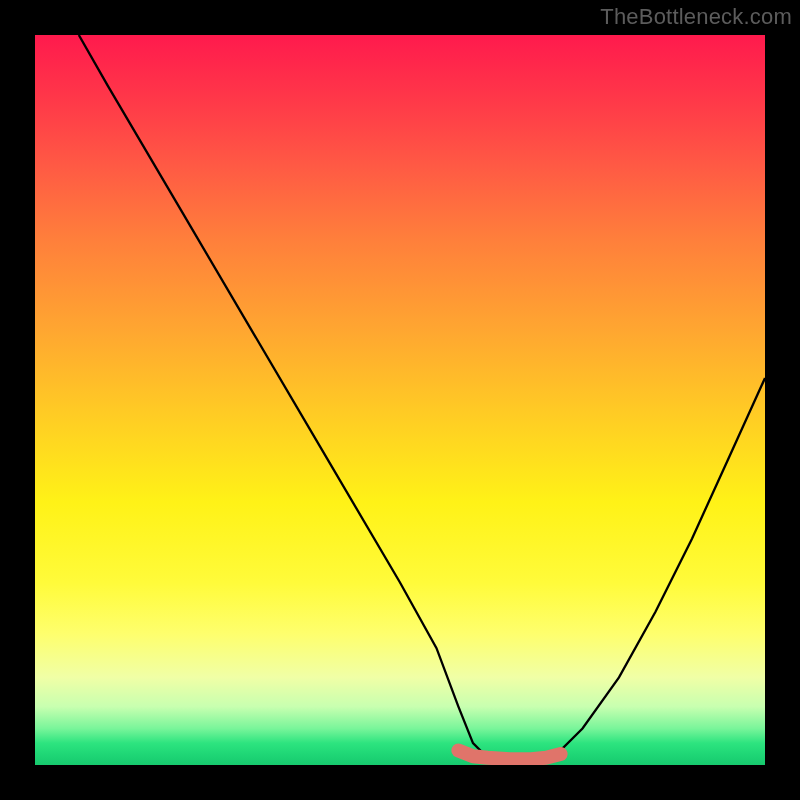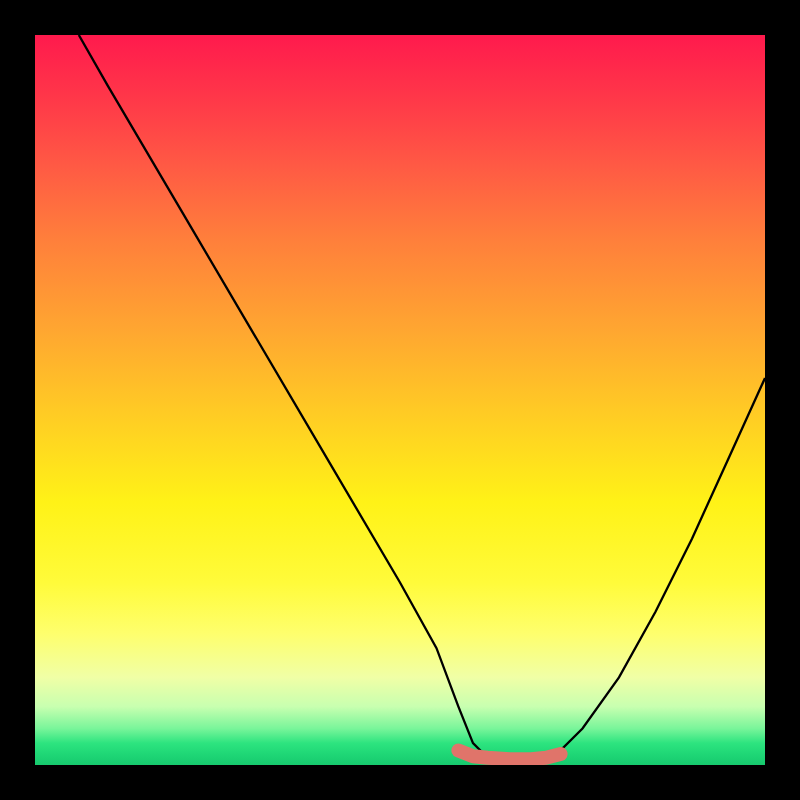--- a/index.html
+++ b/index.html
@@ -57,20 +57,21 @@
     top: 0;
     width: 730px;
     height: 730px;
   }
 </style>
 </head>
 <body>
 
 <div class="frame">
 
+  <div class="watermark">TheBottleneck.com</div>
 
   <div class="plot-area">
     <svg viewBox="0 0 100 100" preserveAspectRatio="none">
       <path fill="none" stroke="#000000" stroke-width="0.35" vector-effect="non-scaling-stroke" d="M6.000 0.000 L10.000 7.000 L20.000 24.000 L30.000 41.000 L40.000 58.000 L50.000 75.000 L55.000 84.000 L58.000 92.000 L60.000 97.000 L62.000 99.000 L65.000 99.500 L68.000 99.500 L70.000 99.000 L72.000 98.000 L75.000 95.000 L80.000 88.000 L85.000 79.000 L90.000 69.000 L95.000 58.000 L100.000 47.000" style="stroke-width: 2.3px;"></path>
       <path fill="none" stroke="#e0746a" stroke-width="1.9" stroke-linecap="round" stroke-linejoin="round" vector-effect="non-scaling-stroke" d="M58.000 98.000 L60.000 98.800 L62.000 99.000 L65.000 99.200 L68.000 99.200 L70.000 99.000 L72.000 98.500" style="stroke-width: 14px;"></path>
     </svg>
   </div>
 
 </div>
 

